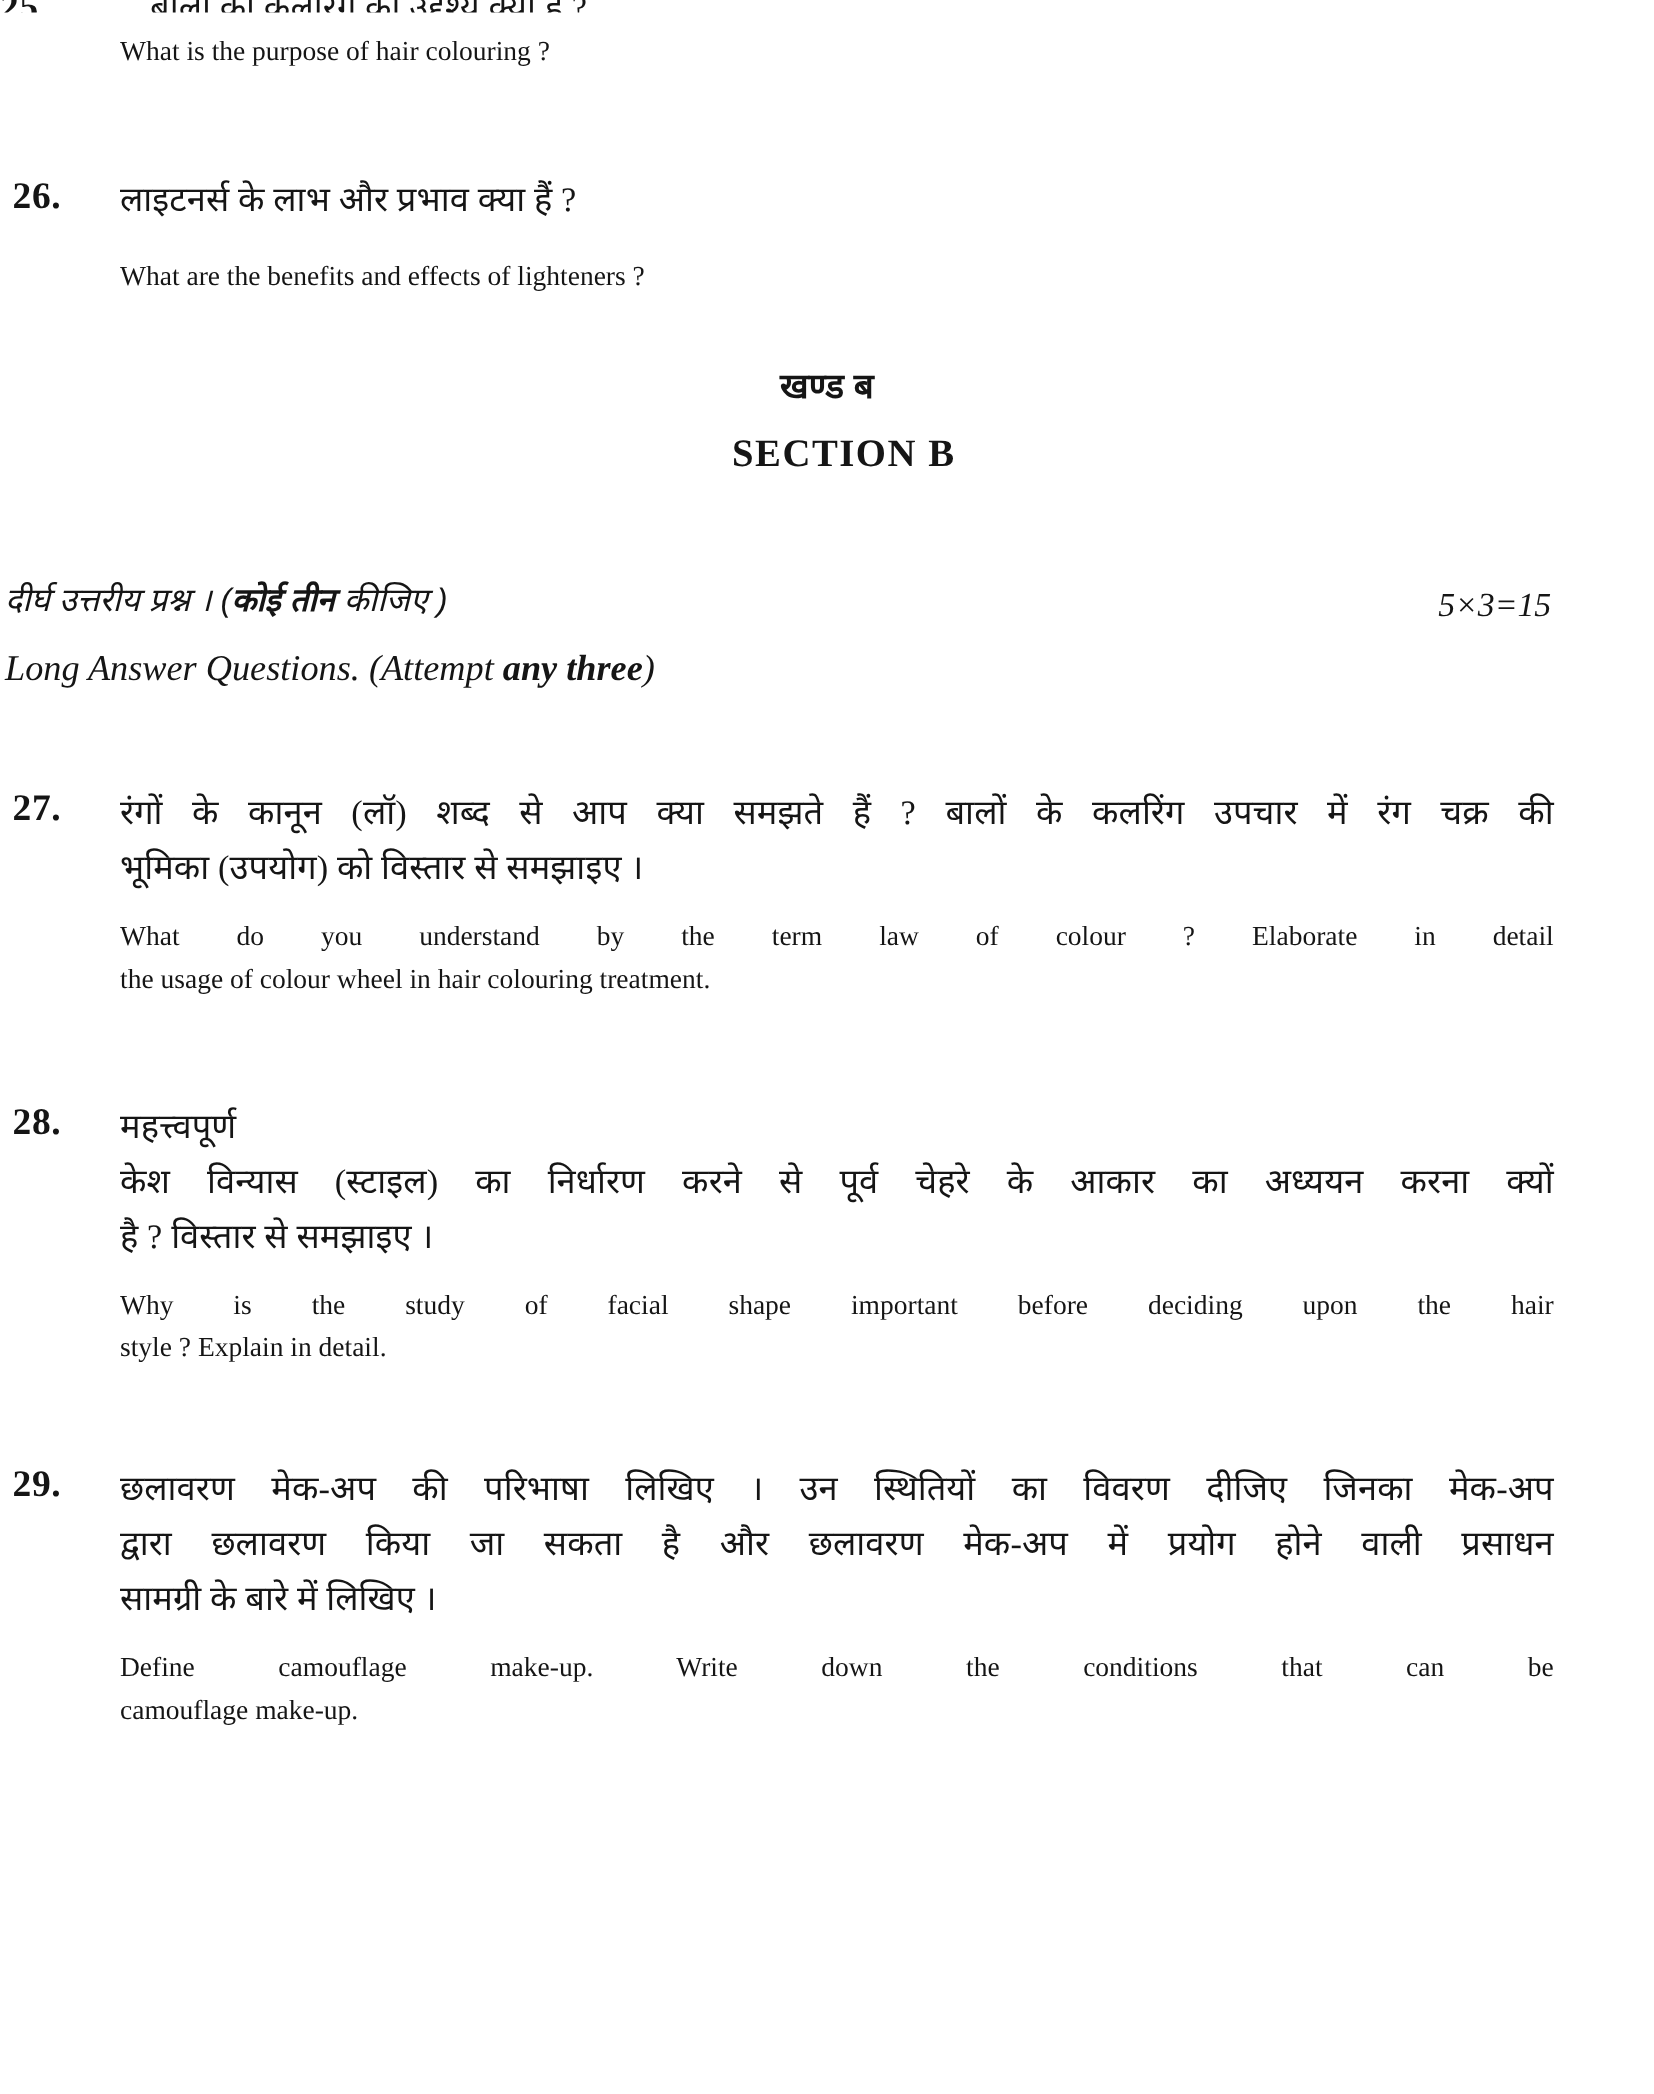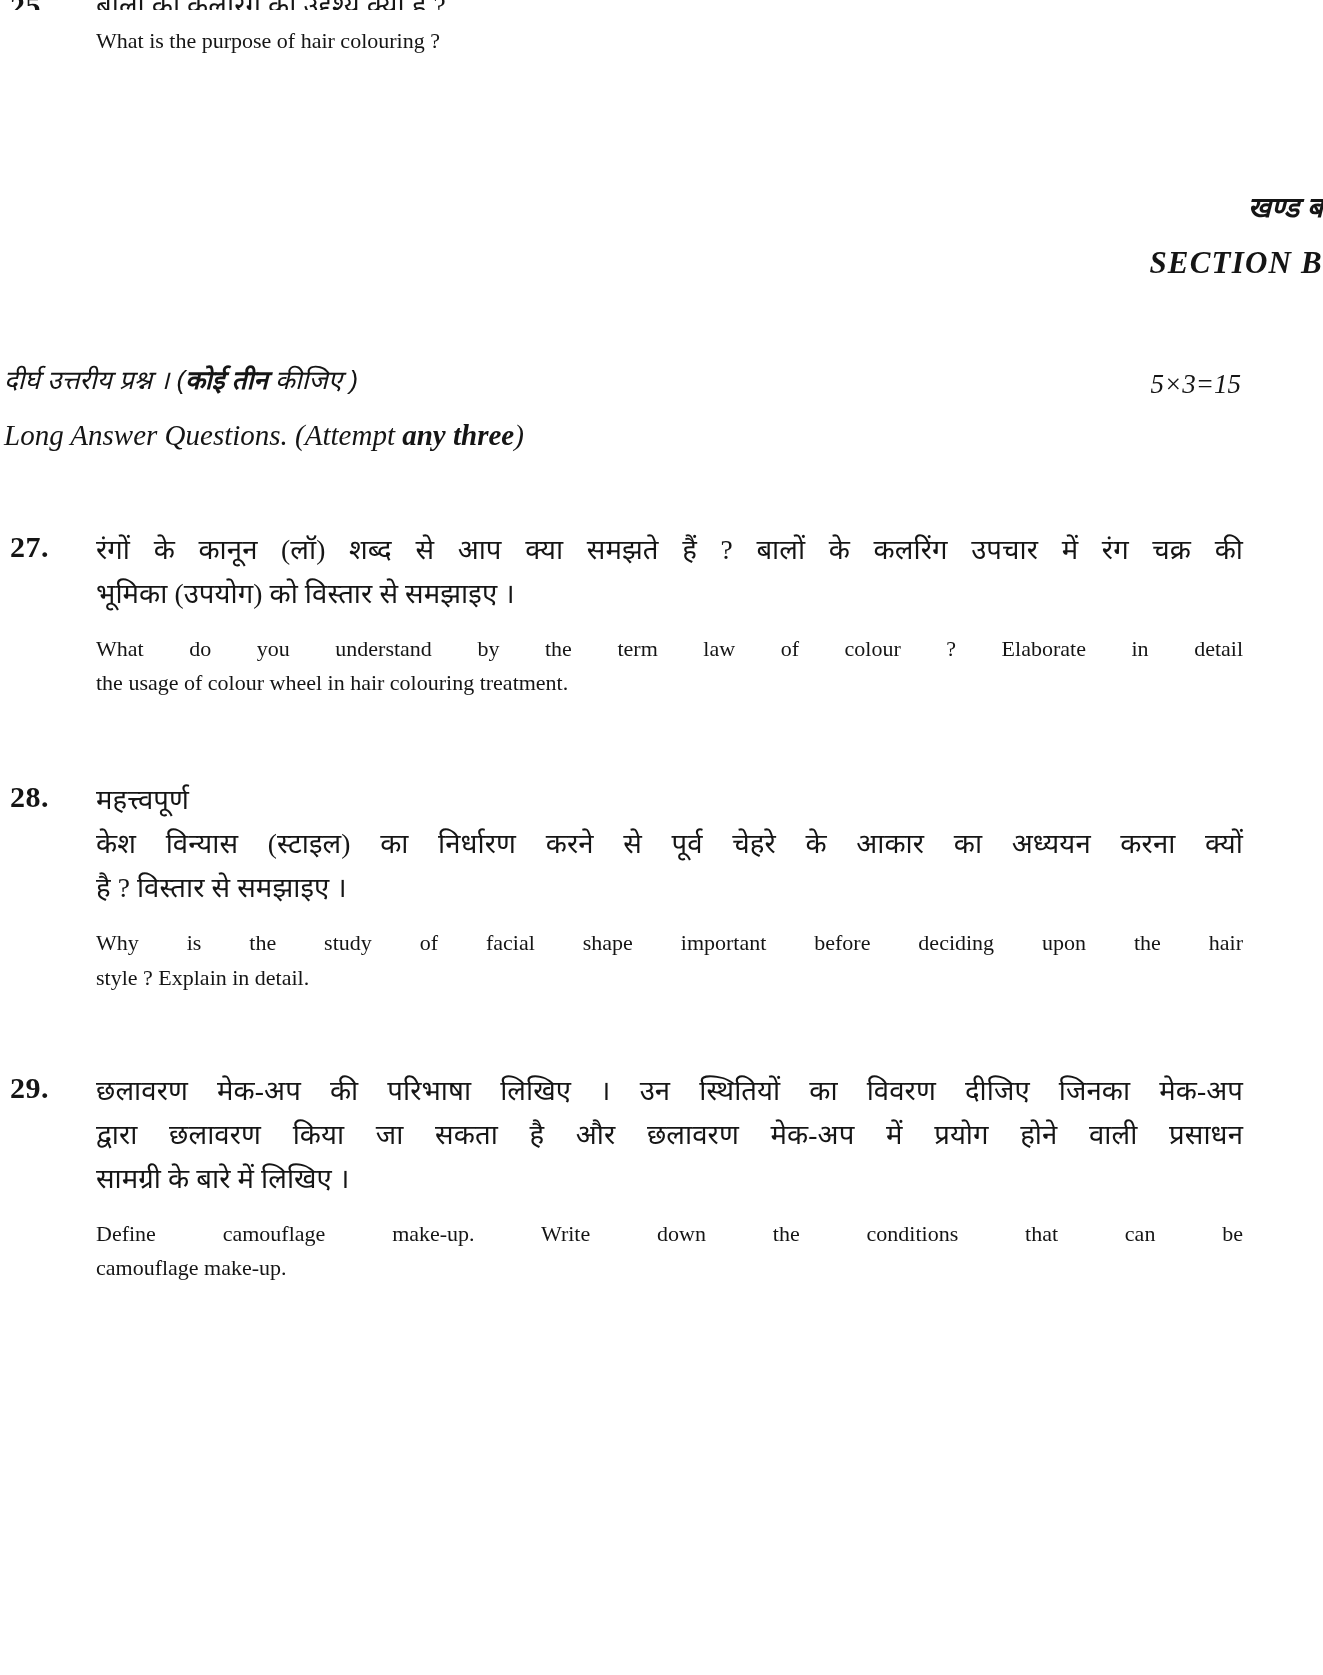--- a/index.html
+++ b/index.html
@@ -58,31 +58,30 @@
   }
   .justify-all {
     text-align: justify;
     text-align-last: justify;
   }
 
   
   .cropline {
     height: 10px;
     overflow: hidden;
-    padding-left: 10px;
     display: flex;
     align-items: flex-start;
+    gap: 34px;
   }
   .cropline .qnum { font-size: 30px; line-height: 0.4; }
   .cropline .hi { line-height: 0.4; }
 
   
   .section-head {
-    text-align: right;
-    font-style: italic;
+    text-align: center;
   }
   .section-head .sh-hi {
     font-family: "Liberation Sans", "DejaVu Sans", sans-serif;
     font-size: 28px;
     font-weight: bold;
     line-height: 1.3;
   }
   .section-head .sh-en {
     font-family: "Liberation Serif", "DejaVu Serif", serif;
     font-size: 31px;
@@ -140,20 +139,28 @@
 
   <div class="qrow">
     <div class="qnum">&nbsp;</div>
     <div class="qbody">
       <div class="en">What is the purpose of hair colouring ?</div>
     </div>
   </div>
 
   <div style="height:76px"></div>
 
+  <div class="qrow">
+    <div class="qnum">26.</div>
+    <div class="qbody">
+      <div class="hi">लाइटनर्स के लाभ और प्रभाव क्या हैं ?</div>
+      <div style="height:22px"></div>
+      <div class="en">What are the benefits and effects of lighteners ?</div>
+    </div>
+  </div>
 
   <div style="height:52px"></div>
 
   <div class="section-head">
     <div class="sh-hi">खण्ड ब</div>
     <div style="height:16px"></div>
     <div class="sh-en">SECTION B</div>
   </div>
 
   <div style="height:78px"></div>

